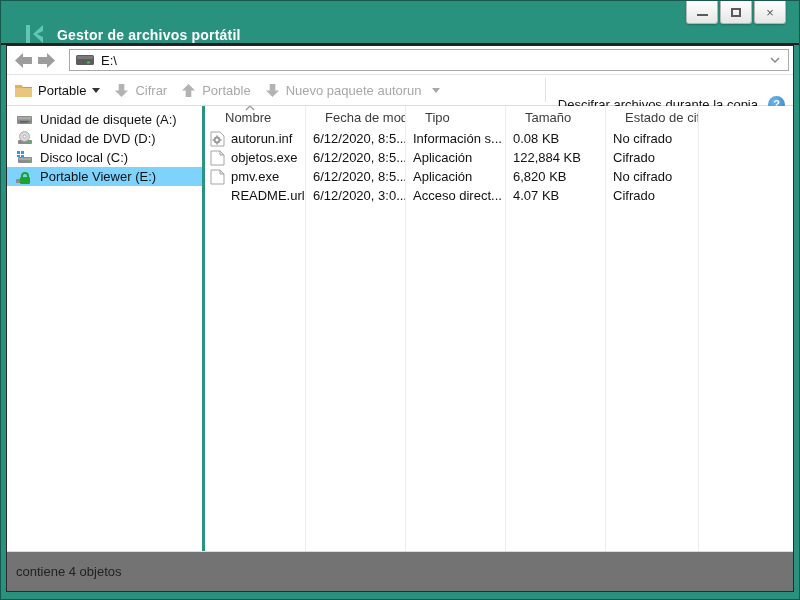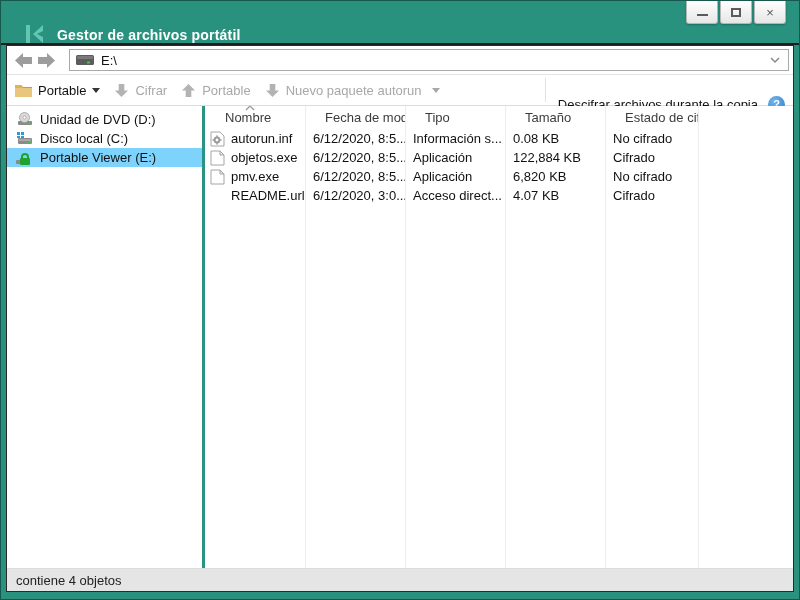--- a/index.html
+++ b/index.html
@@ -91,21 +91,21 @@
   .list-header { display:grid; grid-template-columns:100px 100px 100px 100px 93px 1fr; height:23px; align-items:center; position:relative; font-size:13px; color:#3c3c3c; }
   .list-header .hcell { padding-left:20px; overflow:hidden; white-space:nowrap; }
   .sort-ind { position:absolute; left:40px; top:-1px; width:10px; height:6px; }
   .rows { position:relative; }
   .frow { display:grid; grid-template-columns:100px 100px 100px 100px 93px 1fr; height:19px; align-items:center; font-size:13px; color:#111; }
   .fcell { padding-left:8px; white-space:nowrap; overflow:hidden; }
   .name-cell { display:flex; align-items:center; padding-left:5px; }
   .ficon { width:15px; height:16px; margin-right:6px; flex:0 0 auto; }
   
   .statusbar {
-    height:23px; flex:0 0 auto; background:#e5e5e5;
+    height:40px; flex:0 0 auto; background:#737373;
     border-top:1px solid #dcdcdc;
     display:flex; align-items:center; padding-left:9px;
     font-size:13px; color:#222;
   }
 </style>
 </head>
 <body>
 
 <div class="titlebar">
   <svg class="k-logo" viewBox="0 0 20 18">
@@ -189,20 +189,29 @@
     <div class="tb-sep"></div>
     <div class="tb-right">
       <span class="tb-label-on">Descifrar archivos durante la copia</span>
       <span class="help-icon">?</span>
     </div>
   </div>
 
   <div class="main">
 
     <div class="sidebar">
+      <div class="side-item">
+        <svg class="sic" viewBox="0 0 17 15">
+          <rect x="1" y="4" width="15" height="8" rx="1" fill="#8b8b8b"></rect>
+          <rect x="2" y="5" width="13" height="2.5" fill="#a9a9a9"></rect>
+          <rect x="4" y="9" width="9" height="1.6" fill="#5f5f5f"></rect>
+          <rect x="11" y="10.5" width="2.5" height="1.2" fill="#35d13c"></rect>
+        </svg>
+        <span>Unidad de disquete (A:)</span>
+      </div>
       <div class="side-item">
         <svg class="sic" viewBox="0 0 17 15">
           <rect x="2" y="9" width="14" height="4" rx="1" fill="#8b8b8b"></rect>
           <rect x="12" y="10.5" width="2.5" height="1.2" fill="#35d13c"></rect>
           <circle cx="8.5" cy="5.5" r="5" fill="#d9d9d9" stroke="#9e9e9e" stroke-width="0.8"></circle>
           <circle cx="8.5" cy="5.5" r="1.5" fill="#ffffff" stroke="#9e9e9e" stroke-width="0.7"></circle>
         </svg>
         <span>Unidad de DVD (D:)</span>
       </div>
       <div class="side-item">

